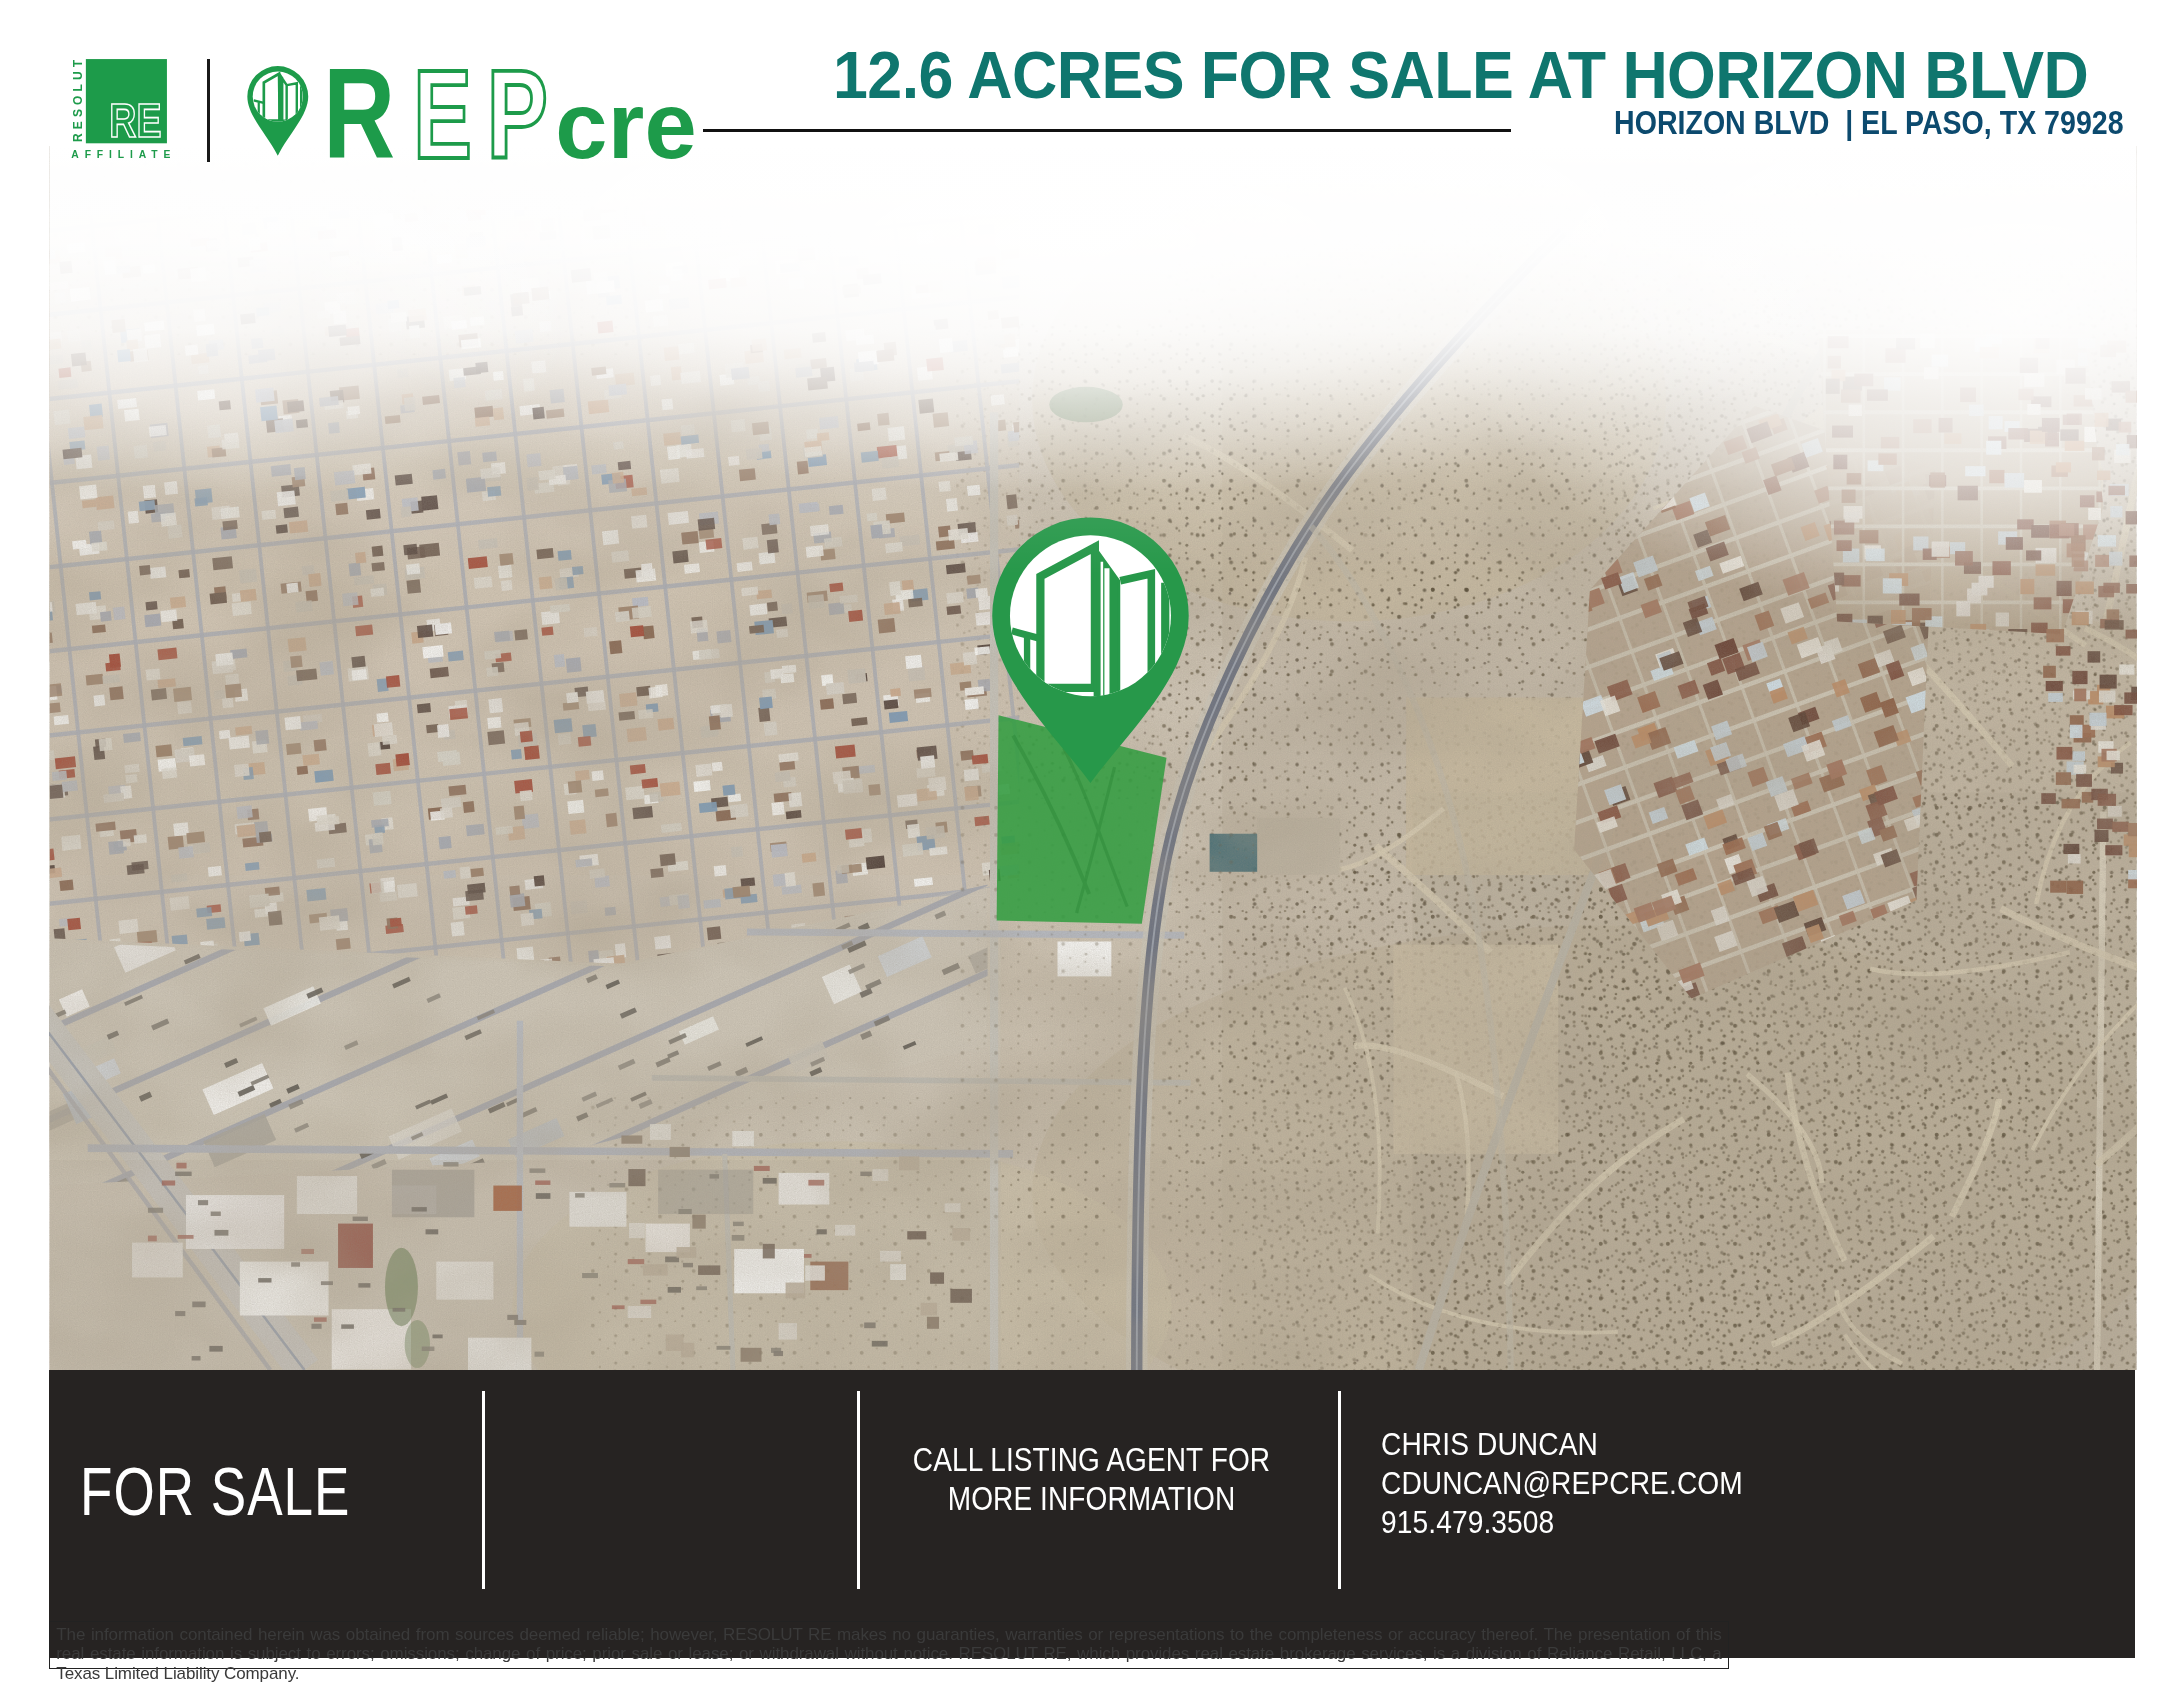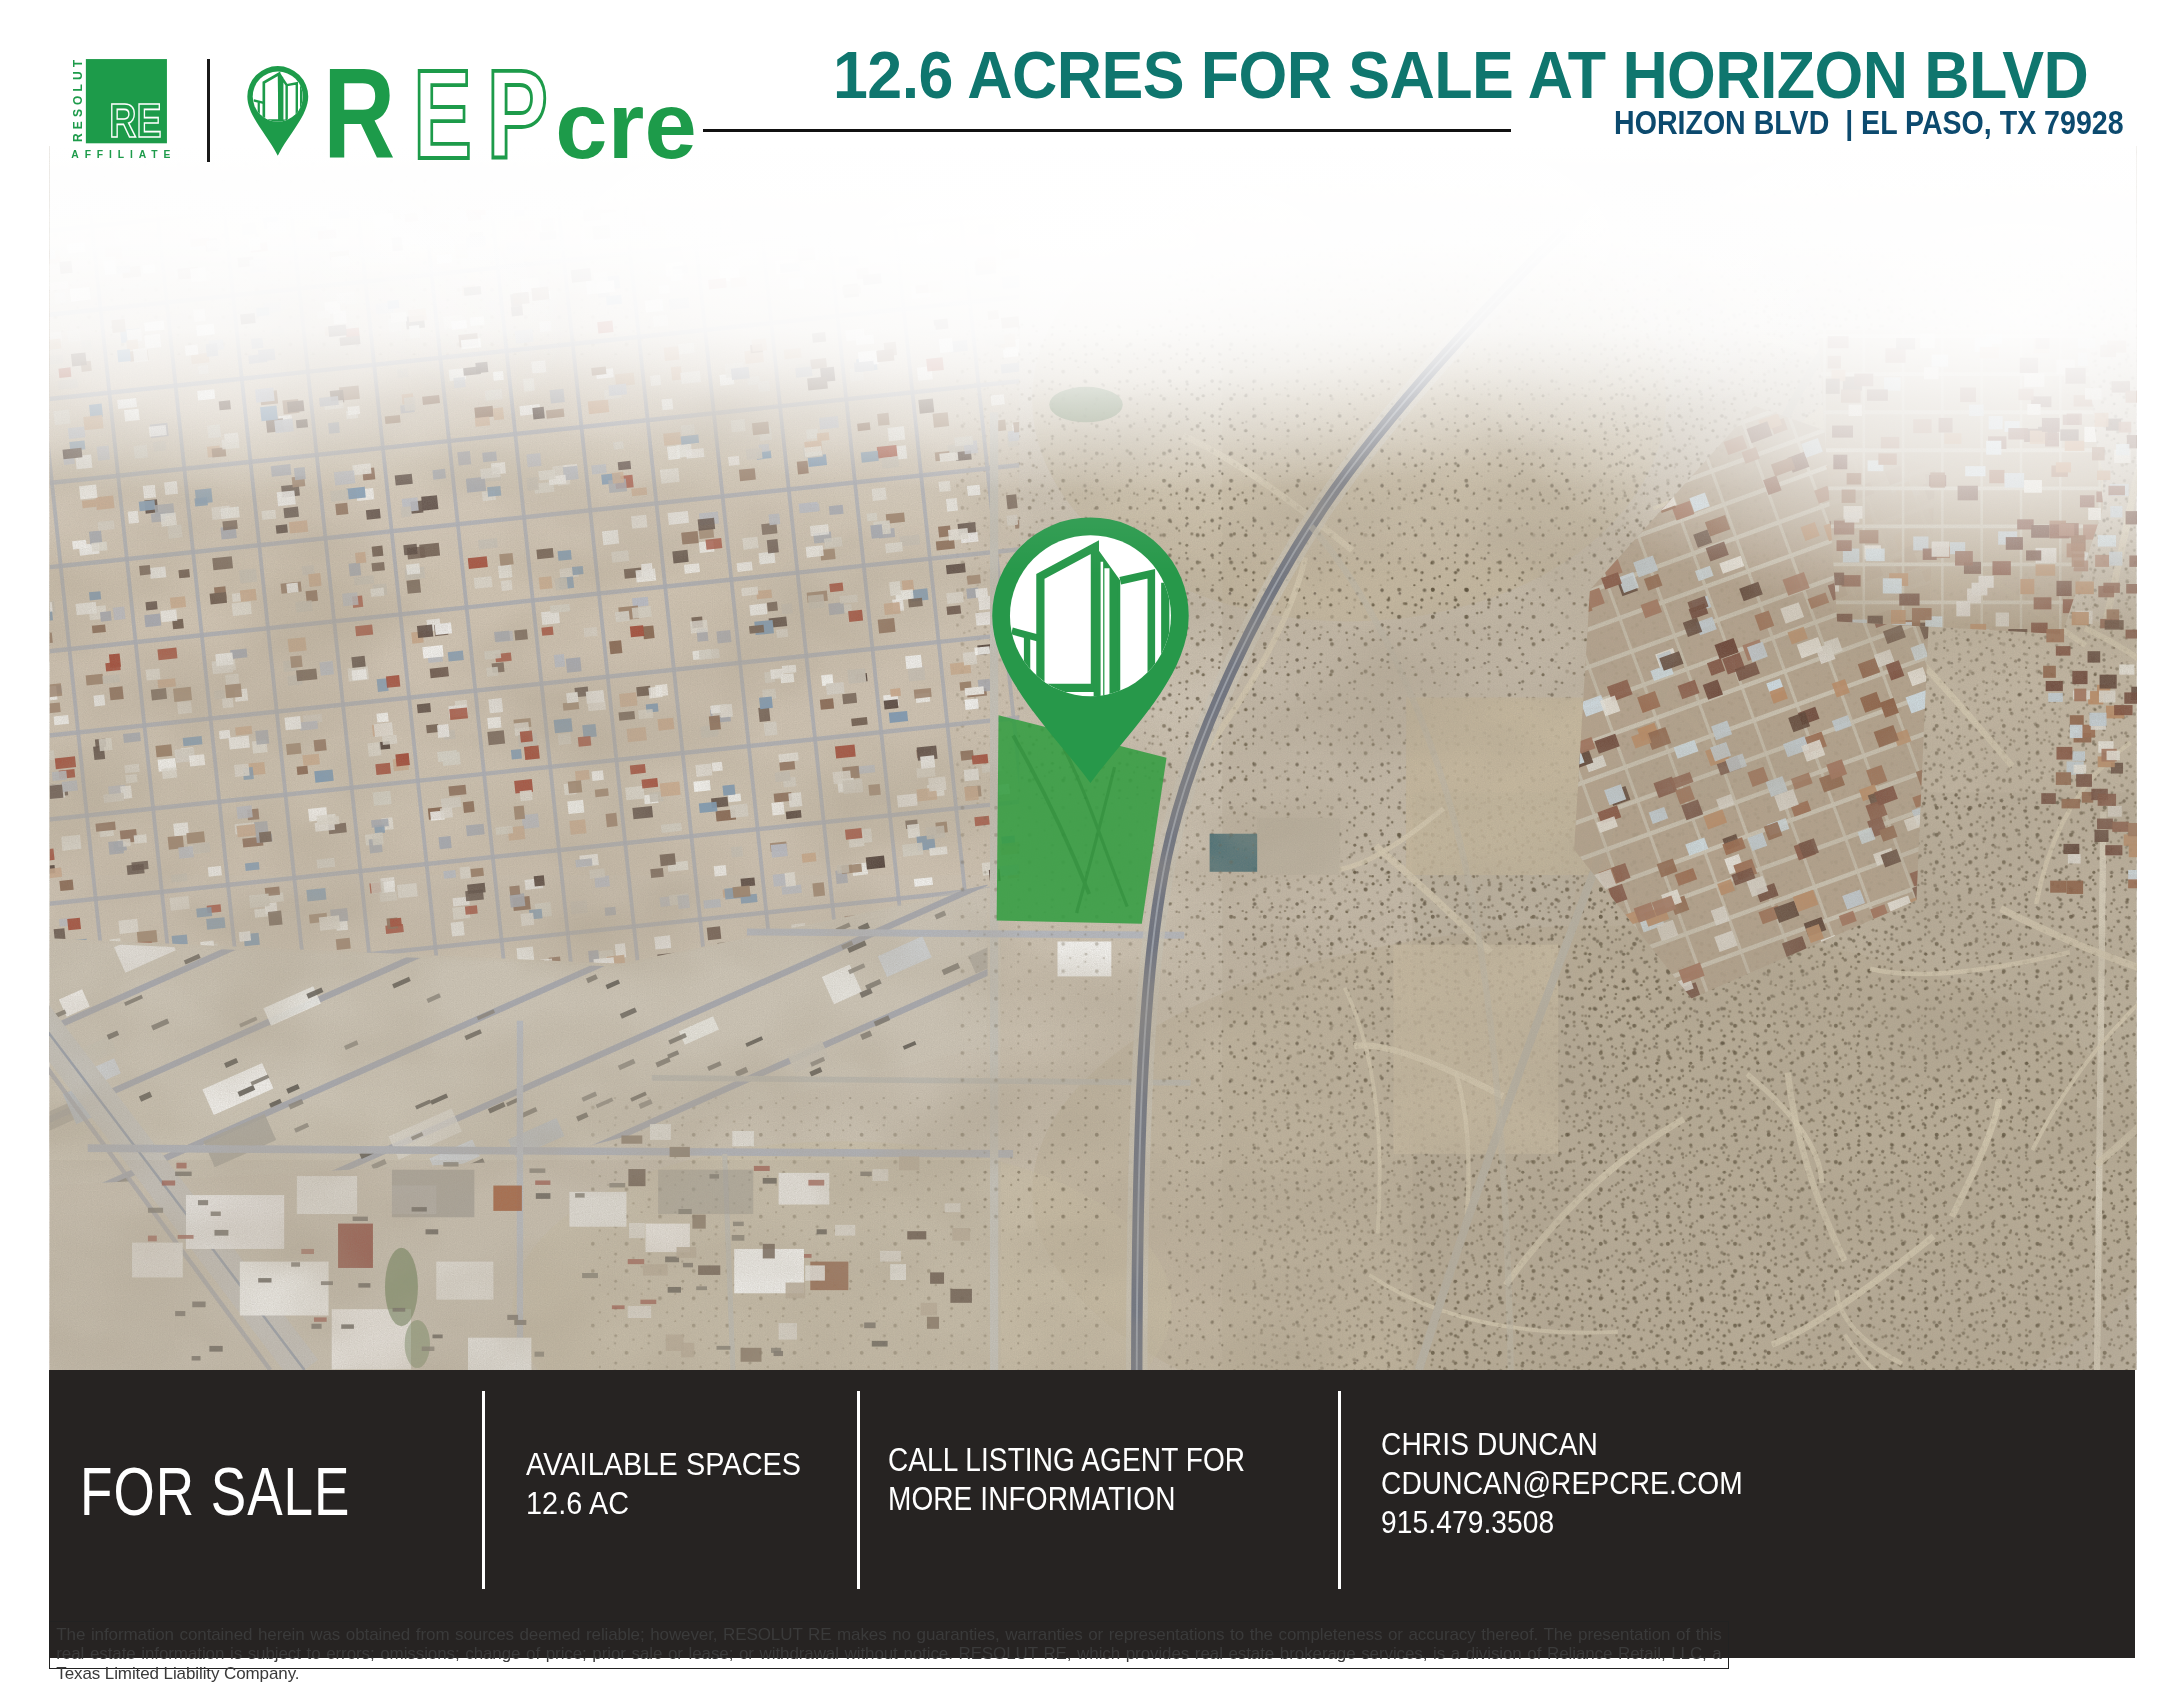--- a/index.html
+++ b/index.html
@@ -3007,24 +3007,21 @@
 </svg>
     <div class="title"><span>12.6 ACRES FOR SALE AT HORIZON BLVD</span></div>
 <div class="subtitle"><span>HORIZON BLVD&nbsp; | EL PASO, TX 79928</span></div>
 <div class="hline"></div>
 <div class="sep"></div>
 <div class="bar">
  <div class="vdiv" style="left:433px"></div>
  <div class="vdiv" style="left:808px"></div>
  <div class="vdiv" style="left:1289px"></div>
  <div class="forsale">FOR SALE</div>
- <div class="abs barsm" style="left:477px;top:75px">
-        <div class="sqz">AVAILABLE SPACES<br>12.6 AC</div>
-      </div>
- <div class="abs barsm" style="left:803px;top:70px;width:479px;text-align:left;font-size:33px">
+ <div class="abs barsm" style="left:803px;top:70px;width:479px;text-align:center;font-size:33px">
         <div class="sqz" style="transform-origin:center top;transform:scaleX(0.85)">CALL LISTING AGENT FOR<br>MORE INFORMATION</div>
       </div>
  <div class="abs barsm" style="left:1332px;top:55px">
         <div class="sqz" style="transform:scaleX(0.88)">CHRIS DUNCAN<br>CDUNCAN@REPCRE.COM<br>915.479.3508</div>
       </div>
 </div>
     <div class="disc">The information contained herein was obtained from sources deemed reliable; however, RESOLUT RE makes no guaranties, warranties or representations to the completeness or accuracy thereof. The presentation of this real estate information is subject to errors; omissions; change of price; prior sale or lease; or withdrawal without notice. RESOLUT RE, which provides real estate brokerage services, is a division of Reliance Retail, LLC, a Texas Limited Liability Company.</div>
 </div>
 
 </body></html>

